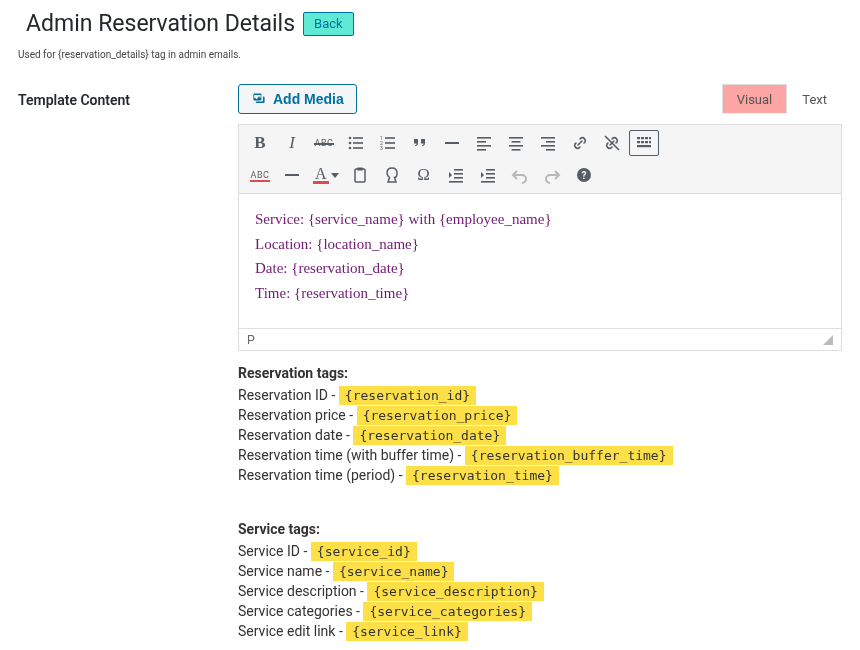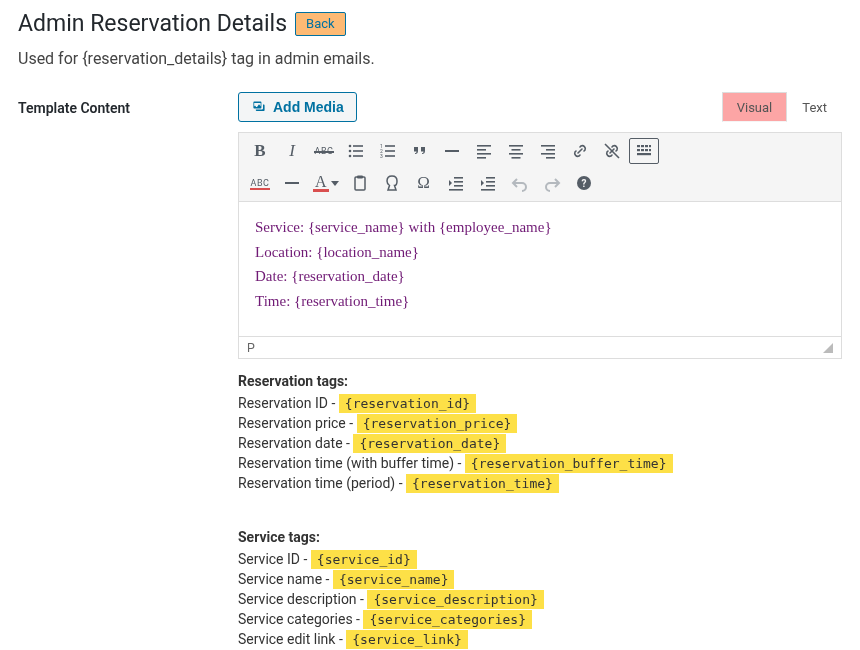--- a/index.html
+++ b/index.html
@@ -9,40 +9,40 @@
     font-family: -apple-system, BlinkMacSystemFont, "Segoe UI", Roboto, Helvetica, Arial, sans-serif;
     font-size: 13px;
     color: #23282d;
     background: #fff;
     width: 860px;
   }
   .page-title {
     font-size: 23px;
     font-weight: 400;
     color: #23282d;
-    margin: 0 0 2px 0;
+    margin: 0 0 2px 8px;
     display: flex;
     align-items: center;
     gap: 8px;
   }
   .back-btn {
     display: inline-block;
     font-size: 13px;
     line-height: 1;
     padding: 4px 10px 5px 10px;
     border: 1px solid #0071a1;
     border-radius: 2px;
     color: #0071a1;
-    background: #fdba74;
+    background: #5eead4;
     cursor: pointer;
     font-weight: 400;
   }
   .subtitle {
     color: #444;
-    font-size: 16px;
+    font-size: 10px;
     margin: 12px 0 24px 0;
   }
   .form-row { display: flex; align-items: flex-start; }
   .form-label {
     width: 220px;
     flex: 0 0 220px;
     font-weight: 600;
     font-size: 14px;
     color: #23282d;
     padding-top: 8px;

